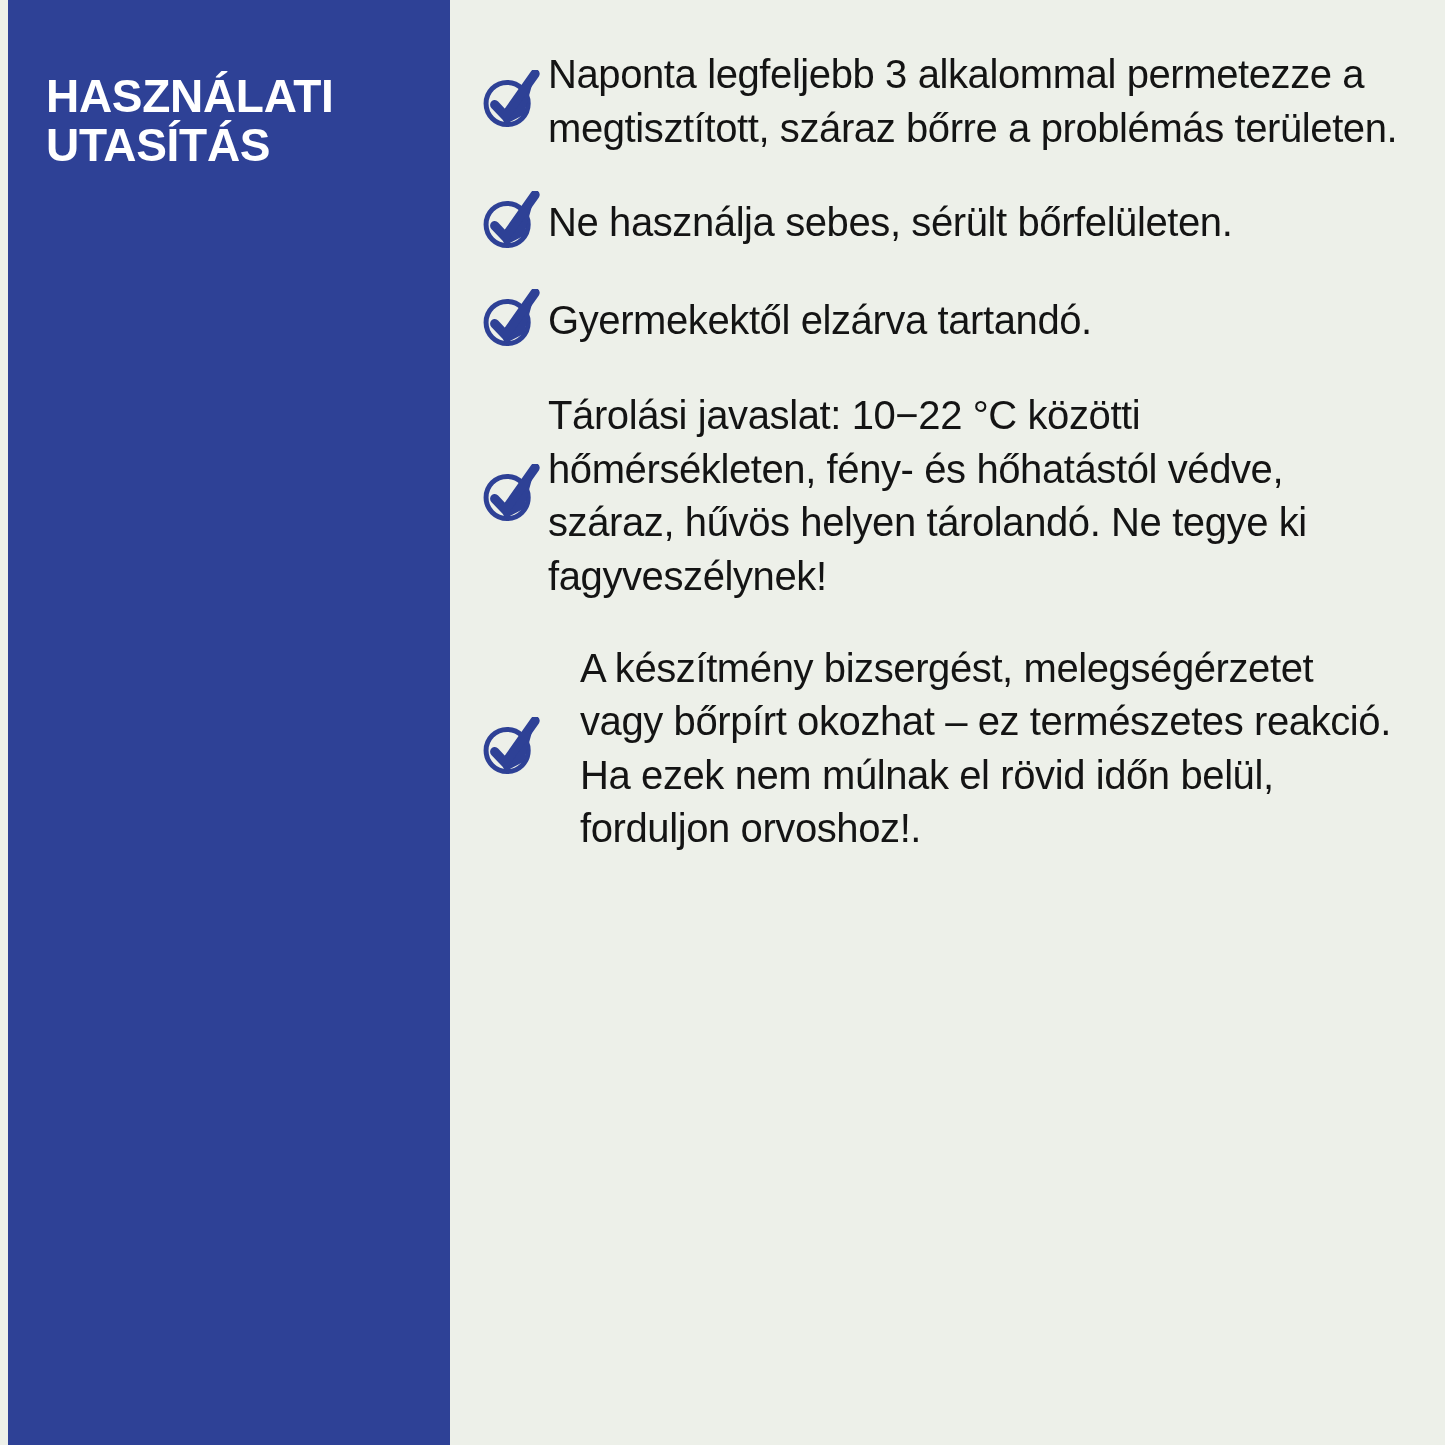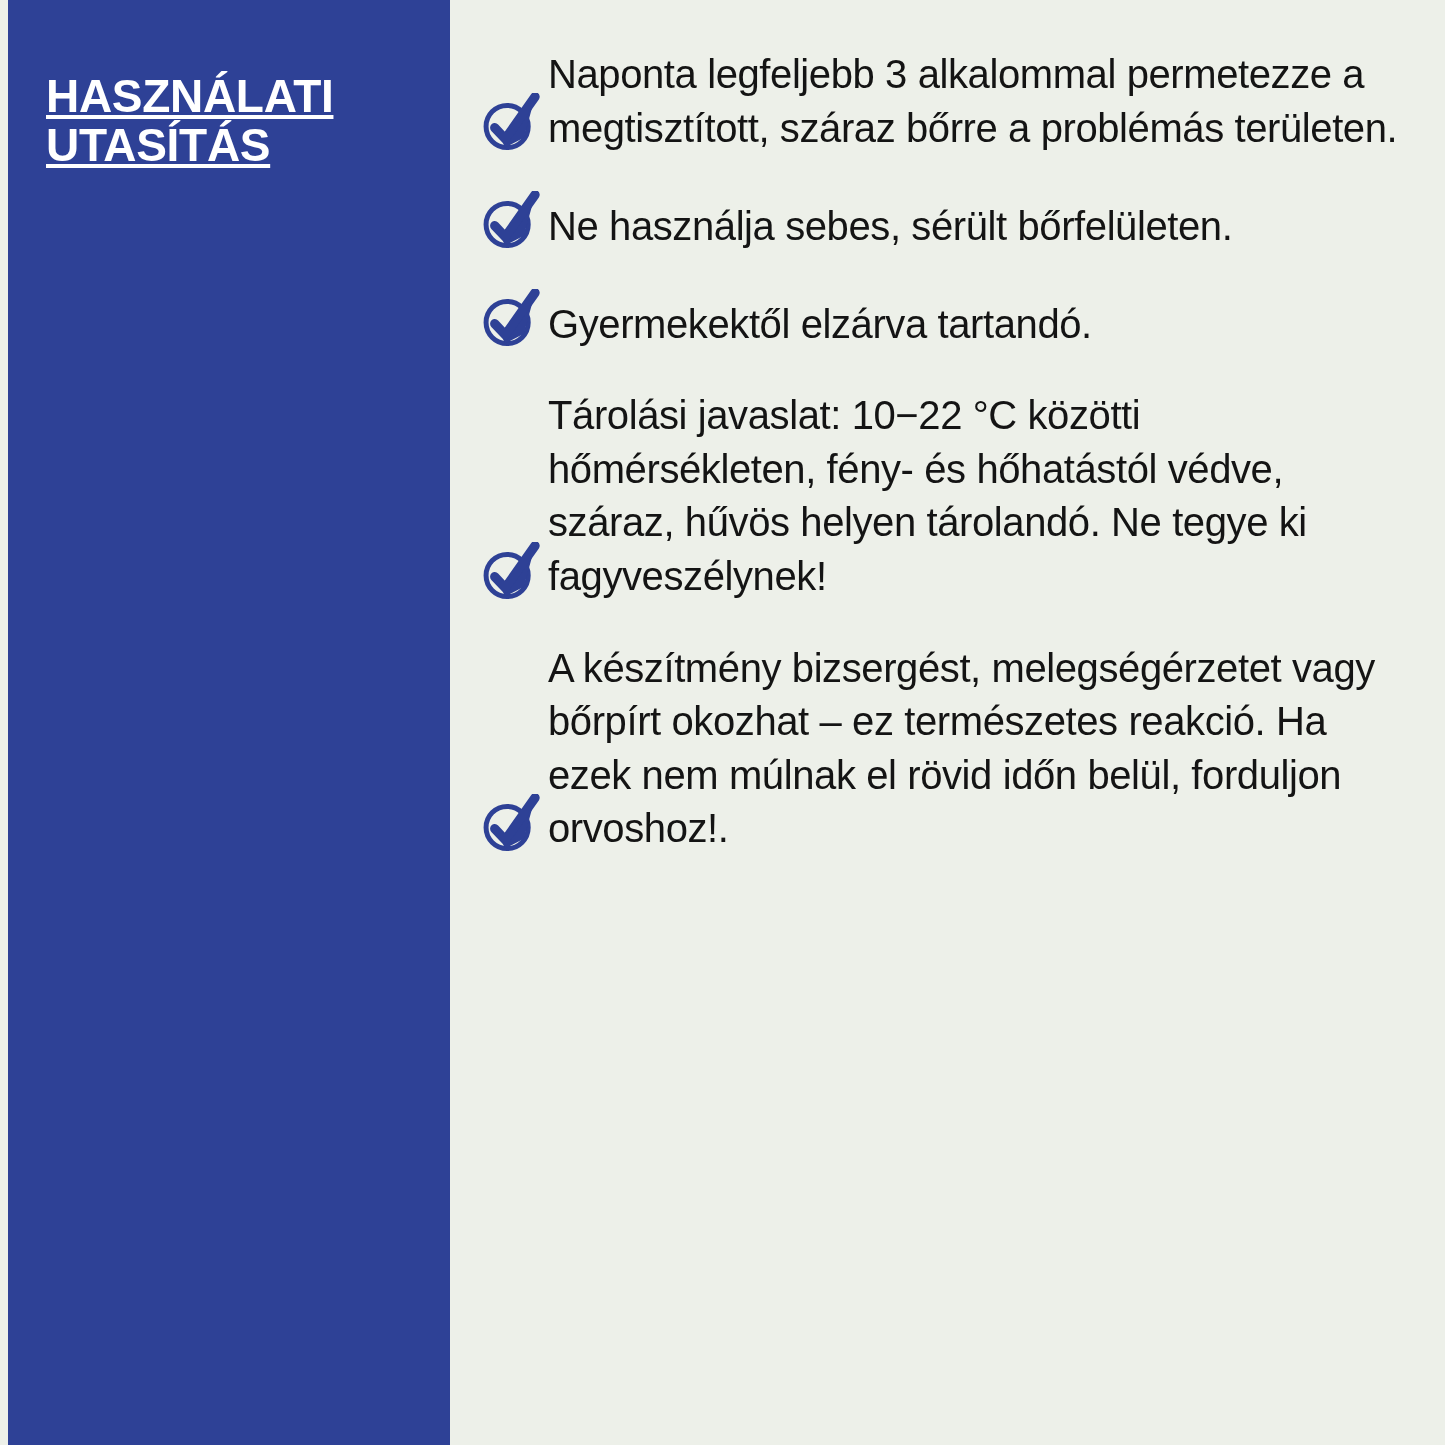--- a/index.html
+++ b/index.html
@@ -37,45 +37,45 @@
 
   .panel-title {
     color: #ffffff;
     font-family: "Liberation Sans", sans-serif;
     font-weight: bold;
     font-size: 46px;
     line-height: 1.06;
     letter-spacing: -0.3px;
     white-space: pre-line;
     margin: 0;
-    text-decoration: underline;
   }
 
   
   .content {
     flex: 1 1 auto;
     background: #edf0e9;
     box-sizing: border-box;
     padding: 44px 40px 0 28px;
   }
 
   .instruction-list {
     list-style: none;
     margin: 0;
     padding: 0;
   }
 
   .instruction-item {
     display: flex;
-    align-items: flex-end;
+    align-items: center;
     margin-bottom: 34px;
   }
 
   .instruction-item:last-child {
     margin-bottom: 0;
+    gap: 32px;
   }
 
   .check-icon {
     flex: 0 0 auto;
     width: 62px;
     height: 62px;
     margin-right: 8px;
     margin-top: 2px;
     display: block;
   }

